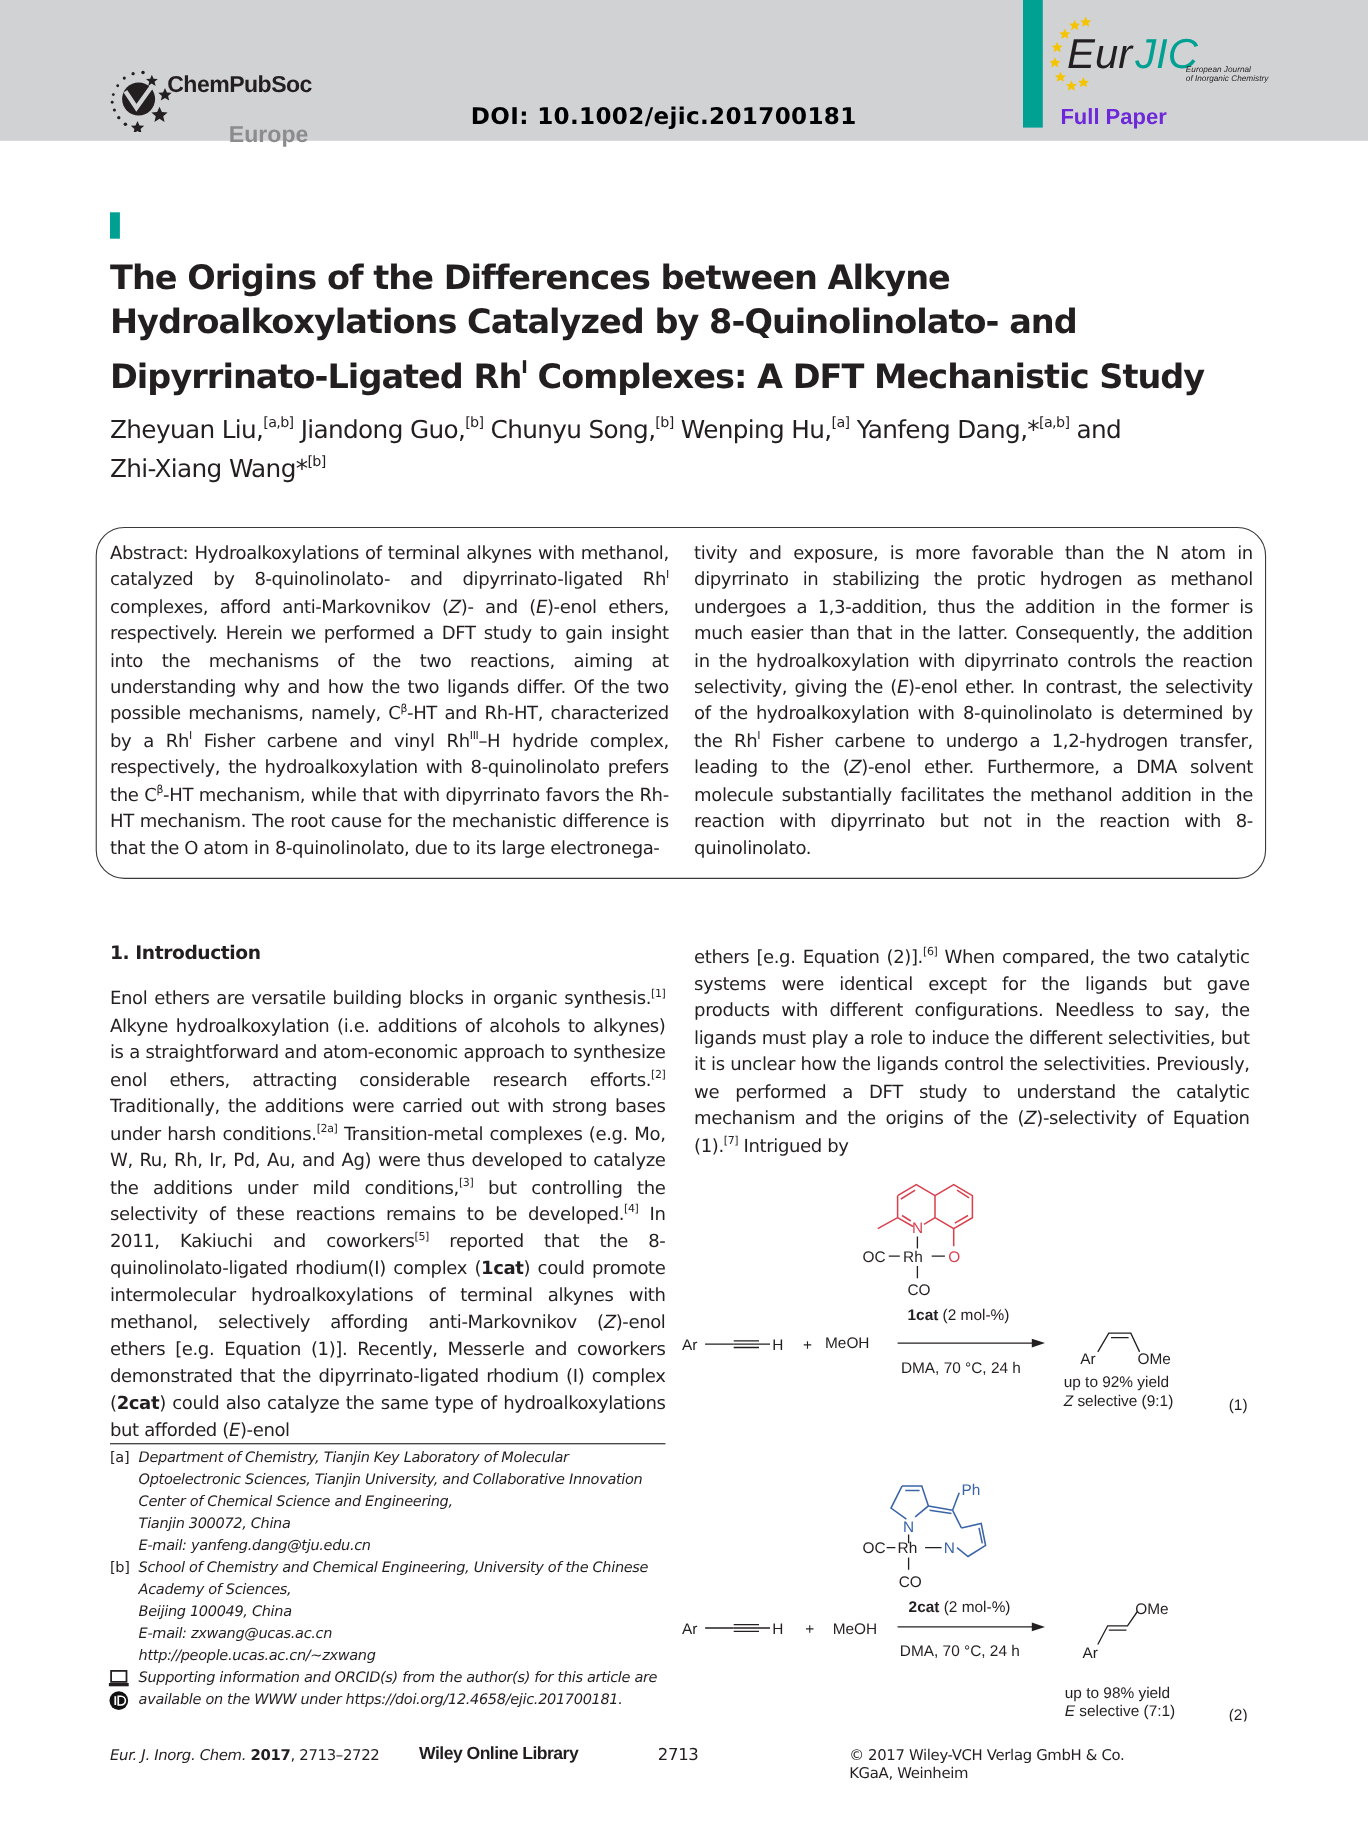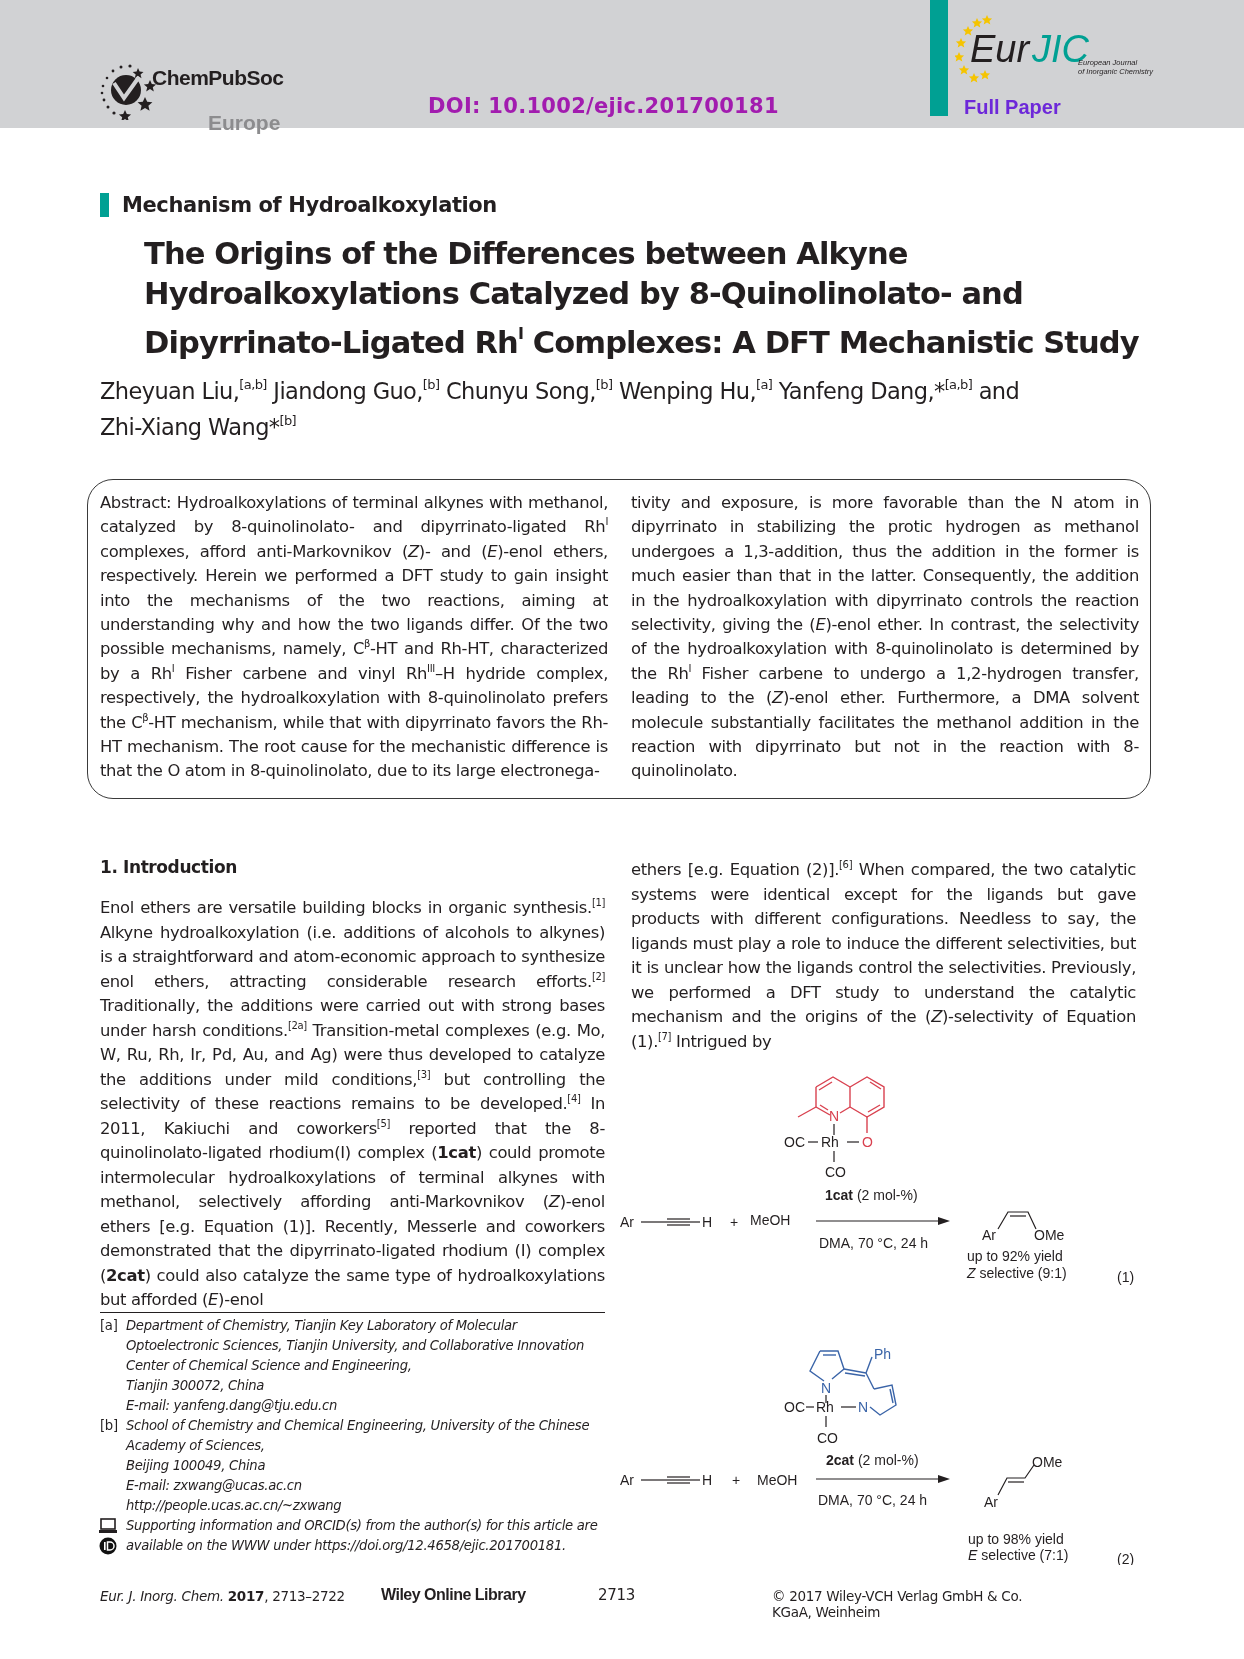--- a/index.html
+++ b/index.html
@@ -3,30 +3,30 @@
 <meta charset="utf-8">
 <style>
   * { box-sizing: border-box; margin: 0; padding: 0; }
   html, body { width: 1244px; height: 1659px; background: #fff; }
   body { font-family: "DejaVu Sans", sans-serif; color: #231f20; position: relative; overflow: hidden; }
 
   .header { position: absolute; left: 0; top: 0; width: 1244px; height: 128px; background: #d1d2d4; }
   .cps-logo { position: absolute; left: 97px; top: 60px; width: 200px; height: 60px; }
   .cps-name { position: absolute; left: 152px; top: 66px; font-family: "Liberation Sans", sans-serif; font-weight: bold; font-size: 21px; color: #231f20; letter-spacing: -0.5px; }
   .cps-sub { position: absolute; left: 208px; top: 89px; font-family: "Liberation Sans", sans-serif; font-weight: bold; font-size: 21px; color: #8c8c8e; margin-top: 22px; }
-  .doi { position: absolute; left: 428px; top: 94px; font-family: "DejaVu Sans", sans-serif; font-weight: bold; font-size: 21px; color: #a21caf; letter-spacing: 0.3px; }
+  .doi { position: absolute; left: 428px; top: 94px; font-family: "DejaVu Sans", sans-serif; font-weight: bold; font-size: 21px; color: #000000; letter-spacing: 0.3px; }
   .teal-bar { position: absolute; left: 930px; top: 0; width: 18px; height: 116px; background: #00a093; }
   .ejic-logo { position: absolute; left: 955px; top: 10px; width: 200px; height: 82px; }
   .full-paper { position: absolute; left: 964px; top: 96px; font-family: "Liberation Sans", sans-serif; font-weight: bold; font-size: 20px; color: #6d28d9; }
 
   .section-tag { position: absolute; left: 100px; top: 192px; height: 26px; display: flex; align-items: center; }
   .section-tag .bar { width: 9px; height: 24px; background: #00a093; margin-right: 13px; }
   .section-tag span { font-family: "DejaVu Sans", sans-serif; font-weight: bold; font-size: 21px; color: #231f20; letter-spacing: -0.4px; }
 
-  .title { position: absolute; left: 100px; top: 234px; width: 1060px; font-family: "DejaVu Sans", sans-serif; font-weight: bold; font-size: 30.5px; line-height: 40px; color: #231f20; letter-spacing: -0.9px; margin-left: 44px; }
+  .title { position: absolute; left: 100px; top: 234px; width: 1060px; font-family: "DejaVu Sans", sans-serif; font-weight: bold; font-size: 30.5px; line-height: 40px; color: #231f20; letter-spacing: -0.9px; }
   .title sup { font-size: 16px; vertical-align: 14px; }
   .authors { position: absolute; left: 100px; top: 370px; width: 1060px; font-family: "DejaVu Sans", sans-serif; font-size: 22.5px; line-height: 30px; color: #231f20; letter-spacing: -0.6px; }
   .authors sup { font-size: 13px; vertical-align: 10px; }
 
   .abstract-box { position: absolute; left: 87px; top: 479px; width: 1064px; height: 320px; border: 1.6px solid #3a3a3a; border-radius: 26px; }
   .abs-col { position: absolute; top: 491px; width: 508px; font-family: "DejaVu Sans", sans-serif; font-size: 16.4px; line-height: 24.4px; text-align: justify; color: #231f20; letter-spacing: -0.35px; }
   .abs-col.left { left: 100px; }
   .abs-col.right { left: 631px; }
   .abs-col b { font-weight: normal; }
   .abs-col sup, .body-col sup { font-size: 10px; vertical-align: 7px; line-height: 0; }
@@ -99,21 +99,20 @@
     <text x="15" y="52" font-family="Liberation Sans, sans-serif" font-style="italic" font-size="38" fill="#231f20">Eur</text>
     <text x="77" y="52" font-family="Liberation Sans, sans-serif" font-style="italic" font-size="38" fill="#00a093">JIC</text>
     <text x="123" y="55" font-family="Liberation Sans, sans-serif" font-style="italic" font-size="7.5" fill="#231f20">European Journal</text>
     <text x="123" y="64" font-family="Liberation Sans, sans-serif" font-style="italic" font-size="7.5" fill="#231f20">of Inorganic Chemistry</text>
   </svg>
   <div class="full-paper">Full Paper</div>
 </div>
 
 <div class="section-tag">
   <div class="bar"></div>
-  <span>Mechanism of Hydroalkoxylation</span>
 </div>
 
 <div class="title">
   <div>The Origins of the Differences between Alkyne</div>
   <div>Hydroalkoxylations Catalyzed by 8-Quinolinolato- and</div>
   <div><span>Dipyrrinato-Ligated Rh</span><sup>I</sup><span> Complexes: A DFT Mechanistic Study</span></div>
 </div>
 
 <div class="authors">
   <span><span>Zheyuan Liu,</span><sup>[a,b]</sup></span><span><span> Jiandong Guo,</span><sup>[b]</sup></span><span><span> Chunyu Song,</span><sup>[b]</sup></span><span><span> Wenping Hu,</span><sup>[a]</sup></span><span><span> Yanfeng Dang,*</span><sup>[a,b]</sup></span><span> and</span><br><span><span>Zhi-Xiang Wang*</span><sup>[b]</sup></span>

